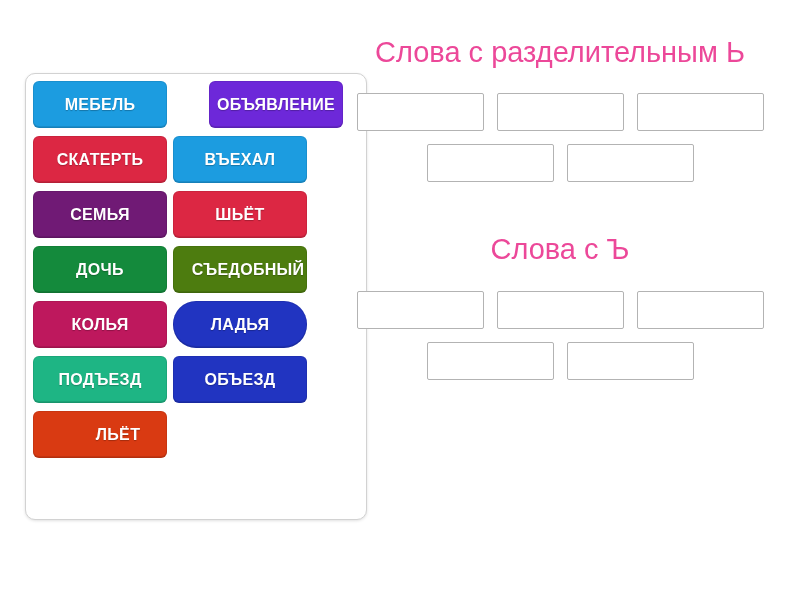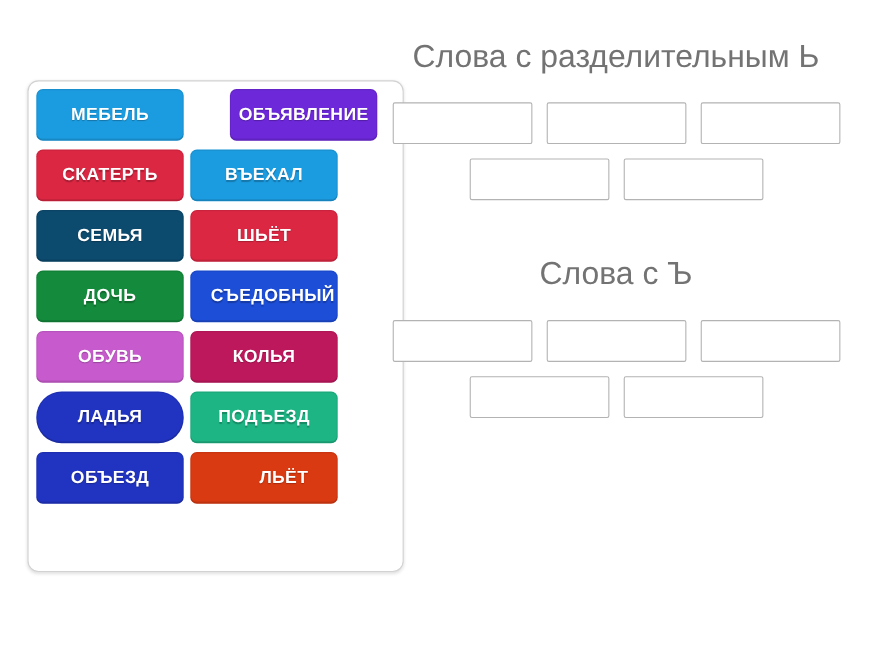--- a/index.html
+++ b/index.html
@@ -64,21 +64,21 @@
   .group {
     display: flex;
     flex-direction: column;
     align-items: center;
     margin-bottom: 38px;
   }
   .group-title {
     font-size: 29px;
     line-height: 1.15;
     font-weight: 400;
-    color: #737373;
+    color: #ec4899;
     margin: 0 0 24px 0;
     text-align: center;
     white-space: nowrap;
   }
   .slot-row {
     display: flex;
     gap: 13px;
     margin-bottom: 13px;
   }
   .slot {
@@ -92,25 +92,24 @@
 </style>
 </head>
 <body>
 
 <div class="board">
   <div class="tile-panel" id="tilePanel">
       <div class="tile" style="background: rgb(28, 156, 224);">МЕБЕЛЬ</div>
       <div class="tile" style="background: #6d28d9; margin-left: 36px;">ОБЪЯВЛЕНИЕ</div>
       <div class="tile" style="background: rgb(220, 39, 67);">СКАТЕРТЬ</div>
       <div class="tile" style="background: rgb(28, 156, 224);">ВЪЕХАЛ</div>
-      <div class="tile" style="background: #0c4a6e;">СЕМЬЯ</div>
+      <div class="tile" style="background: #701a75;">СЕМЬЯ</div>
       <div class="tile" style="background: rgb(220, 39, 67);">ШЬЁТ</div>
       <div class="tile" style="background: rgb(20, 138, 60);">ДОЧЬ</div>
-      <div class="tile" style="background: #1d4ed8; padding-left: 16px;">СЪЕДОБНЫЙ</div>
-      <div class="tile" style="background: rgb(199, 91, 205);">ОБУВЬ</div>
+      <div class="tile" style="background: #4d7c0f; padding-left: 16px;">СЪЕДОБНЫЙ</div>
       <div class="tile" style="background: #be185d;">КОЛЬЯ</div>
       <div class="tile" style="background: rgb(33, 52, 193); border-radius: 23px;">ЛАДЬЯ</div>
       <div class="tile" style="background: rgb(30, 181, 132);">ПОДЪЕЗД</div>
       <div class="tile" style="background: rgb(33, 52, 193);">ОБЪЕЗД</div>
       <div class="tile" style="background: rgb(217, 58, 18); padding-left: 36px;">ЛЬЁТ</div>
     </div>
   <div class="groups" id="groupsCol">
       <section class="group">
         <h2 class="group-title">Слова с разделительным Ь</h2>
         <div class="slot-row">

